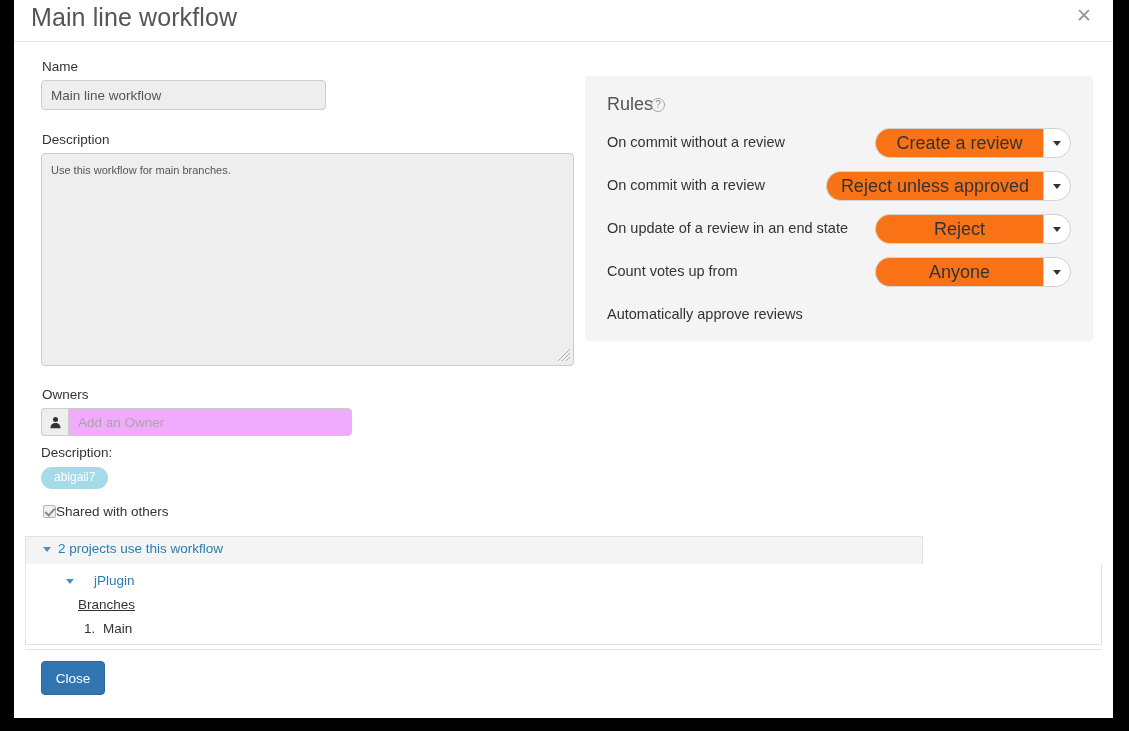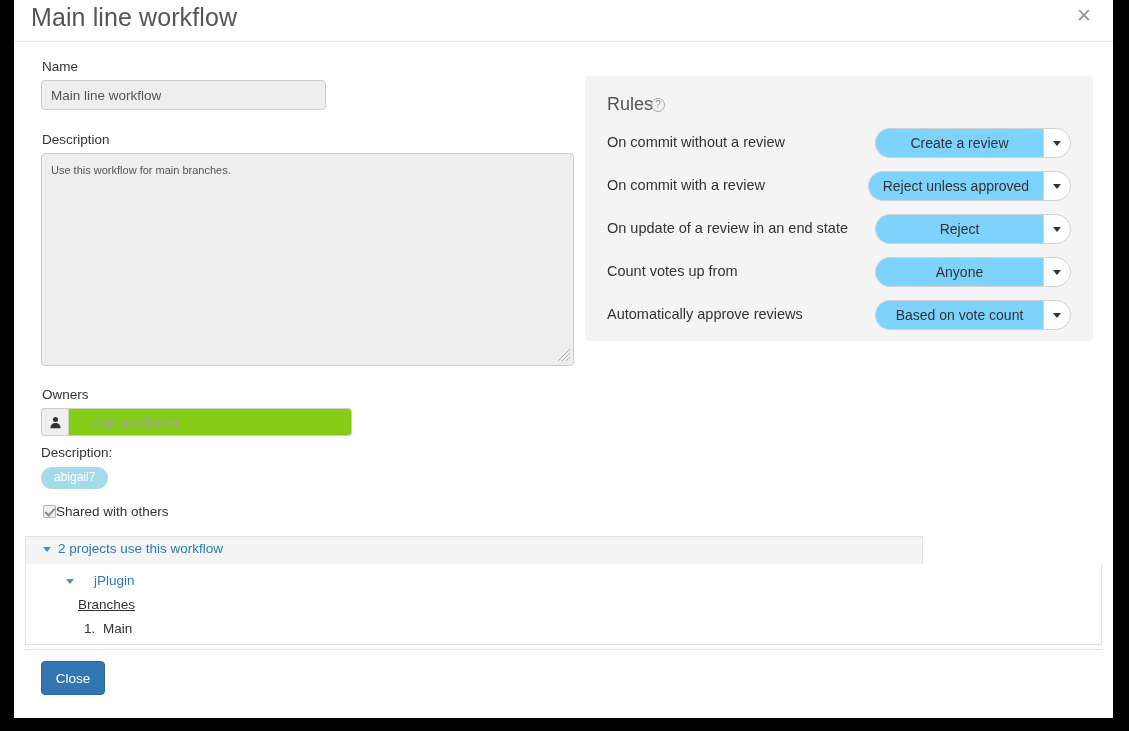--- a/index.html
+++ b/index.html
@@ -113,24 +113,24 @@
     background: #eeeeee;
     border: 1px solid #cccccc;
     border-right: none;
     border-radius: 4px 0 0 4px;
     display: flex;
     align-items: center;
     justify-content: center;
   }
   #owners-input {
     flex: 1;
-    padding: 3px 24px;
+    padding: 3px 9px;
     font-size: 13.5px;
     color: #555;
-    background: #84cc16;
+    background: #f0abfc;
     border: 1px solid #cccccc;
     border-radius: 0 4px 4px 0;
     font-family: "Liberation Sans", sans-serif;
     outline: none;
   }
   #owners-input::placeholder { color: #a6a6a6; }
   #individuals-label {
     position: absolute; left: 0; top: 403px;
     font-size: 13.5px; color: #333333;
   }
@@ -207,25 +207,25 @@
   }
   .rule-btn-group {
     position: absolute;
     right: 0; top: 0;
     display: flex;
     height: 30px;
   }
   .rule-btn-main {
     min-width: 168px;
     padding: 0 14px;
-    background: #7dd3fc;
+    background: #f97316;
     border: 1px solid #d2d2d2;
     border-right: none;
     border-radius: 15px 0 0 15px;
-    font-size: 14px;
+    font-size: 18px;
     color: #333333;
     font-family: "Liberation Sans", sans-serif;
     cursor: pointer;
     display: flex;
     align-items: center;
     justify-content: center;
     white-space: nowrap;
   }
   .rule-btn-caret {
     width: 28px;
@@ -402,26 +402,20 @@
         <span class="rule-btn-group">
           <button class="rule-btn-main">Anyone</button>
           <span class="rule-btn-caret">
               <i class="caret"></i>
             </span>
         </span>
       </div>
 
       <div class="rule-row" style="top:224px">
         <span class="rule-label">Automatically approve reviews</span>
-        <span class="rule-btn-group">
-          <button class="rule-btn-main">Based on vote count</button>
-          <span class="rule-btn-caret">
-              <i class="caret"></i>
-            </span>
-        </span>
       </div>
     </div>
 
     <div id="projects-band">
       <div id="projects-toggle">
         <i class="tree-chevron"></i>
         <span class="tree-link">2 projects use this workflow</span>
       </div>
     </div>
 

